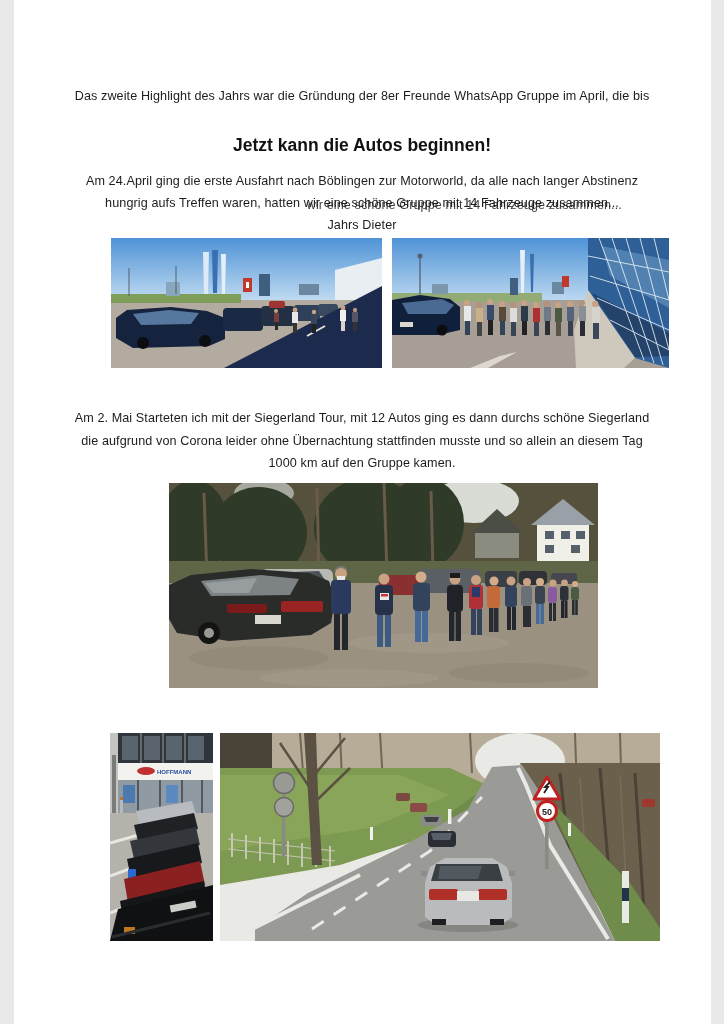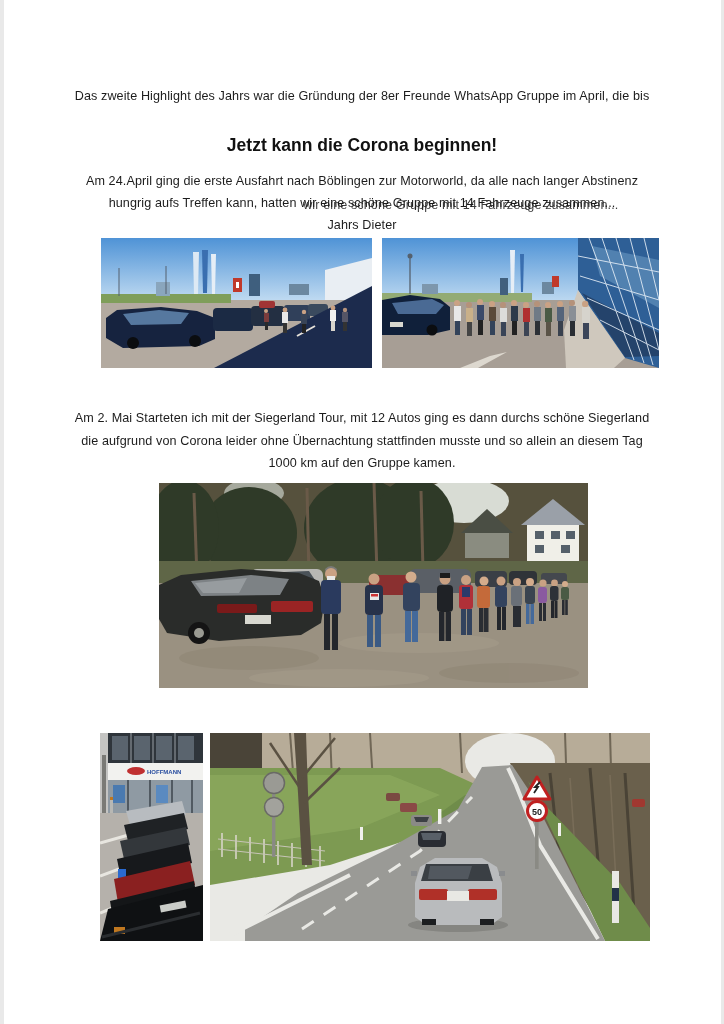--- a/index.html
+++ b/index.html
@@ -4,21 +4,20 @@
 <style>
   html,body{margin:0;padding:0;background:#e9e9e9;}
   .page{
     position:relative;
     width:697px;height:1024px;
     background:#ffffff;
     margin:0 auto;
     font-family:"Liberation Sans","DejaVu Sans",sans-serif;
     color:#1c1c1c;
     overflow:hidden;
-    padding-left:20px;
   }
   .para{
     position:absolute;
     left:52px;right:52px;
     text-align:center;
     font-size:12.6px;
     line-height:22px;
     color:#1c1c1c;
     letter-spacing:.1px;
   }
@@ -41,26 +40,26 @@
 </style>
 </head>
 <body>
 
 <div class="page">
 
   <div class="para" style="top:85px;">
     <div>Das zweite Highlight des Jahrs war die Gründung der 8er Freunde WhatsApp Gruppe im April, die bis</div>
   </div>
 
-  <div class="headline" style="top:135px;">Jetzt kann die Corona beginnen!</div>
+  <div class="headline" style="top:135px;">Jetzt kann die Autos beginnen!</div>
 
   <div class="para" style="top:170px;">
     <div>Am 24.April ging die erste Ausfahrt nach Böblingen zur Motorworld, da alle nach langer Abstinenz</div>
     <div style="white-space:nowrap;">
-      <span>hungrig aufs Treffen kann, hatten </span><span class="overlap-wrap"><span class="overlap-a">wir eine schöne Gruppe mit 14 Fahrzeuge zusammen...</span><span class="overlap-b">wir eine schöne Gruppe mit 14 Fahrzeuge zusammen...</span></span>
+      <span>hungrig aufs Treffen waren, hatten </span><span class="overlap-wrap"><span class="overlap-a">wir eine schöne Gruppe mit 14 Fahrzeuge zusammen...</span><span class="overlap-b">wir eine schöne Gruppe mit 14 Fahrzeuge zusammen...</span></span>
     </div>
     <div>Jahrs Dieter</div>
   </div>
 
   <div class="photo" style="left:97px;top:238px;width:271px;height:130px;">
     <svg viewBox="0 0 271 130" preserveAspectRatio="none">
       <defs>
         <linearGradient id="sky1" x1="0" y1="0" x2="0" y2="1">
           <stop offset="0" stop-color="#4f93d6"></stop>
             <stop offset="1" stop-color="#c2dcf2"></stop>

